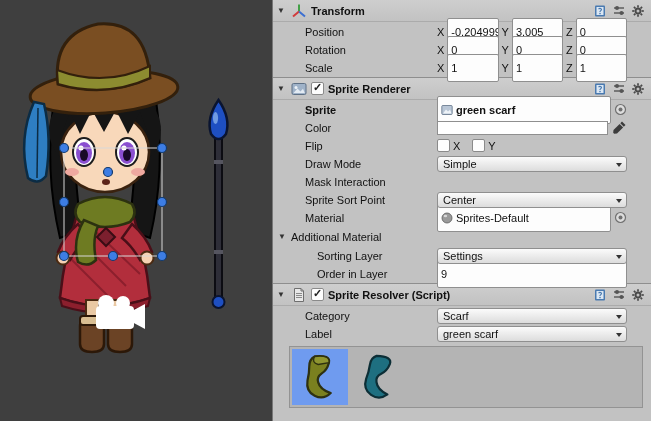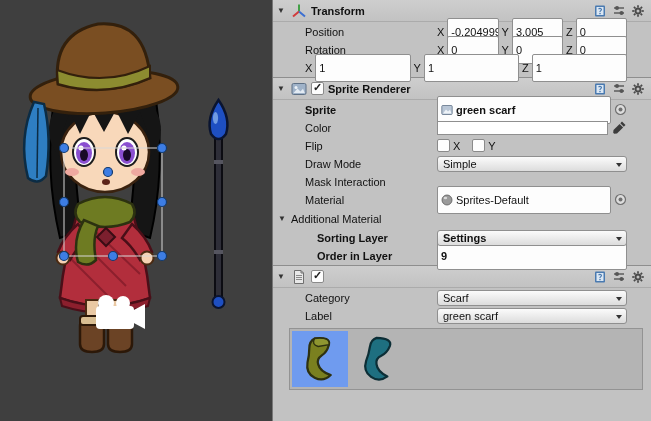--- a/index.html
+++ b/index.html
@@ -14,21 +14,21 @@
   .foldout{width:10px;font-size:8px;color:#333;flex-shrink:0;}
   .comp-icon{width:16px;height:16px;flex-shrink:0;display:flex;}
   .comp-icon svg{width:16px;height:16px;}
   .comp-title{font-weight:bold;white-space:nowrap;}
   .hdr-icons{margin-left:auto;display:flex;gap:5px;align-items:center;}
   .hdr-icons .hicon{width:14px;height:14px;display:flex;}
   .hdr-icons svg{width:14px;height:14px;}
   .checkbox{width:13px;height:13px;background:#fdfdfd;border:1px solid #8a8a8a;border-radius:2px;box-sizing:border-box;position:relative;flex-shrink:0;}
   .checkbox.checked::after{content:"\2713";position:absolute;left:1px;top:-2px;font-size:11px;font-weight:bold;color:#222;}
   .row{display:flex;align-items:center;height:17px;margin:1px 16px;padding:0 8px 0 16px;}
-  .row.indent{padding-left:28px;font-weight:bold;}
+  .row.indent{padding-left:28px;}
   .row .label{width:132px;flex-shrink:0;white-space:nowrap;overflow:hidden;}
   .row.indent .label{width:120px;}
   .bold{font-weight:bold;}
   .tri{display:flex;flex:1;align-items:center;gap:3px;min-width:0;}
   .axis{flex-shrink:0;}
   .field{flex:1;min-width:0;height:28px;box-sizing:border-box;background:#fdfdfd;border:1px solid #8f8f8f;border-radius:2px;padding:0 3px;display:flex;align-items:center;white-space:nowrap;overflow:hidden;}
   .dropdown{flex:1;min-width:0;height:16px;box-sizing:border-box;background:linear-gradient(#fbfbfb,#dcdcdc);border:1px solid #8f8f8f;border-radius:3px;padding:0 16px 0 5px;display:flex;align-items:center;position:relative;white-space:nowrap;overflow:hidden;text-align:right;}
   .dd-arrow{position:absolute;right:4px;top:6px;width:0;height:0;border-left:3.5px solid transparent;border-right:3.5px solid transparent;border-top:4px solid #333;}
   .objfield{gap:3px;}
   .obj-icon{width:12px;height:12px;flex-shrink:0;display:flex;}
@@ -204,20 +204,21 @@
         <span class="axis">X</span>
         <div class="field">0</div>
         <span class="axis">Y</span>
         <div class="field">0</div>
         <span class="axis">Z</span>
         <div class="field">0</div>
       </div>
     </div>
 
     <div class="row">
+      <span class="label">Scale</span>
       <div class="tri">
         <span class="axis">X</span>
         <div class="field">1</div>
         <span class="axis">Y</span>
         <div class="field">1</div>
         <span class="axis">Z</span>
         <div class="field">1</div>
       </div>
     </div>
 
@@ -313,20 +314,27 @@
       <div class="dropdown">
         <span>Simple</span>
         <span class="dd-arrow"></span>
       </div>
     </div>
 
     <div class="row">
       <span class="label">Mask Interaction</span>
     </div>
 
+    <div class="row">
+      <span class="label">Sprite Sort Point</span>
+      <div class="dropdown">
+        <span>Center</span>
+        <span class="dd-arrow"></span>
+      </div>
+    </div>
 
     <div class="row">
       <span class="label">Material</span>
       <div class="field objfield">
         <span class="obj-icon">
             <svg viewBox="0 0 12 12">
               <circle cx="6" cy="6" r="5" fill="#9a9a9a" stroke="#5a5a5a" stroke-width="0.8"></circle>
               <ellipse cx="4.4" cy="4" rx="1.8" ry="1.2" fill="#d8d8d8"></ellipse>
             </svg>
           </span>
@@ -365,20 +373,21 @@
             <path d="M3.5 1.5 L10 1.5 L12.5 4 L12.5 14.5 L3.5 14.5 Z" fill="#e8e8e8" stroke="#6f6f6f" stroke-width="1"></path>
             <path d="M10 1.5 L10 4 L12.5 4" fill="none" stroke="#6f6f6f" stroke-width="1"></path>
             <g stroke="#8a8a8a" stroke-width="1">
               <line x1="5" y1="6.5" x2="11" y2="6.5"></line>
               <line x1="5" y1="8.5" x2="11" y2="8.5"></line>
               <line x1="5" y1="10.5" x2="11" y2="10.5"></line>
             </g>
           </svg>
       </span>
       <span class="checkbox checked"></span>
+      <span class="comp-title">Sprite Resolver (Script)</span>
       <span class="hdr-icons">
         <span class="hicon">
             <svg viewBox="0 0 14 14">
               <path d="M2 2.5 Q2 1.5 3 1.5 L11 1.5 Q12 1.5 12 2.5 L12 11.5 Q12 12.5 11 12.5 L3 12.5 Q2 12.5 2 11.5 Z" fill="#4a7ab0"></path>
               <rect x="3.5" y="3" width="7" height="8" fill="#dbe7f3"></rect>
               <path d="M5.5 5 Q7 3.8 8.3 5 Q9 5.8 7.6 6.8 L7 7.4 L7 8" stroke="#4a7ab0" stroke-width="1.1" fill="none"></path>
               <circle cx="7" cy="9.6" r="0.8" fill="#4a7ab0"></circle>
             </svg>
           </span>
         <span class="hicon">

